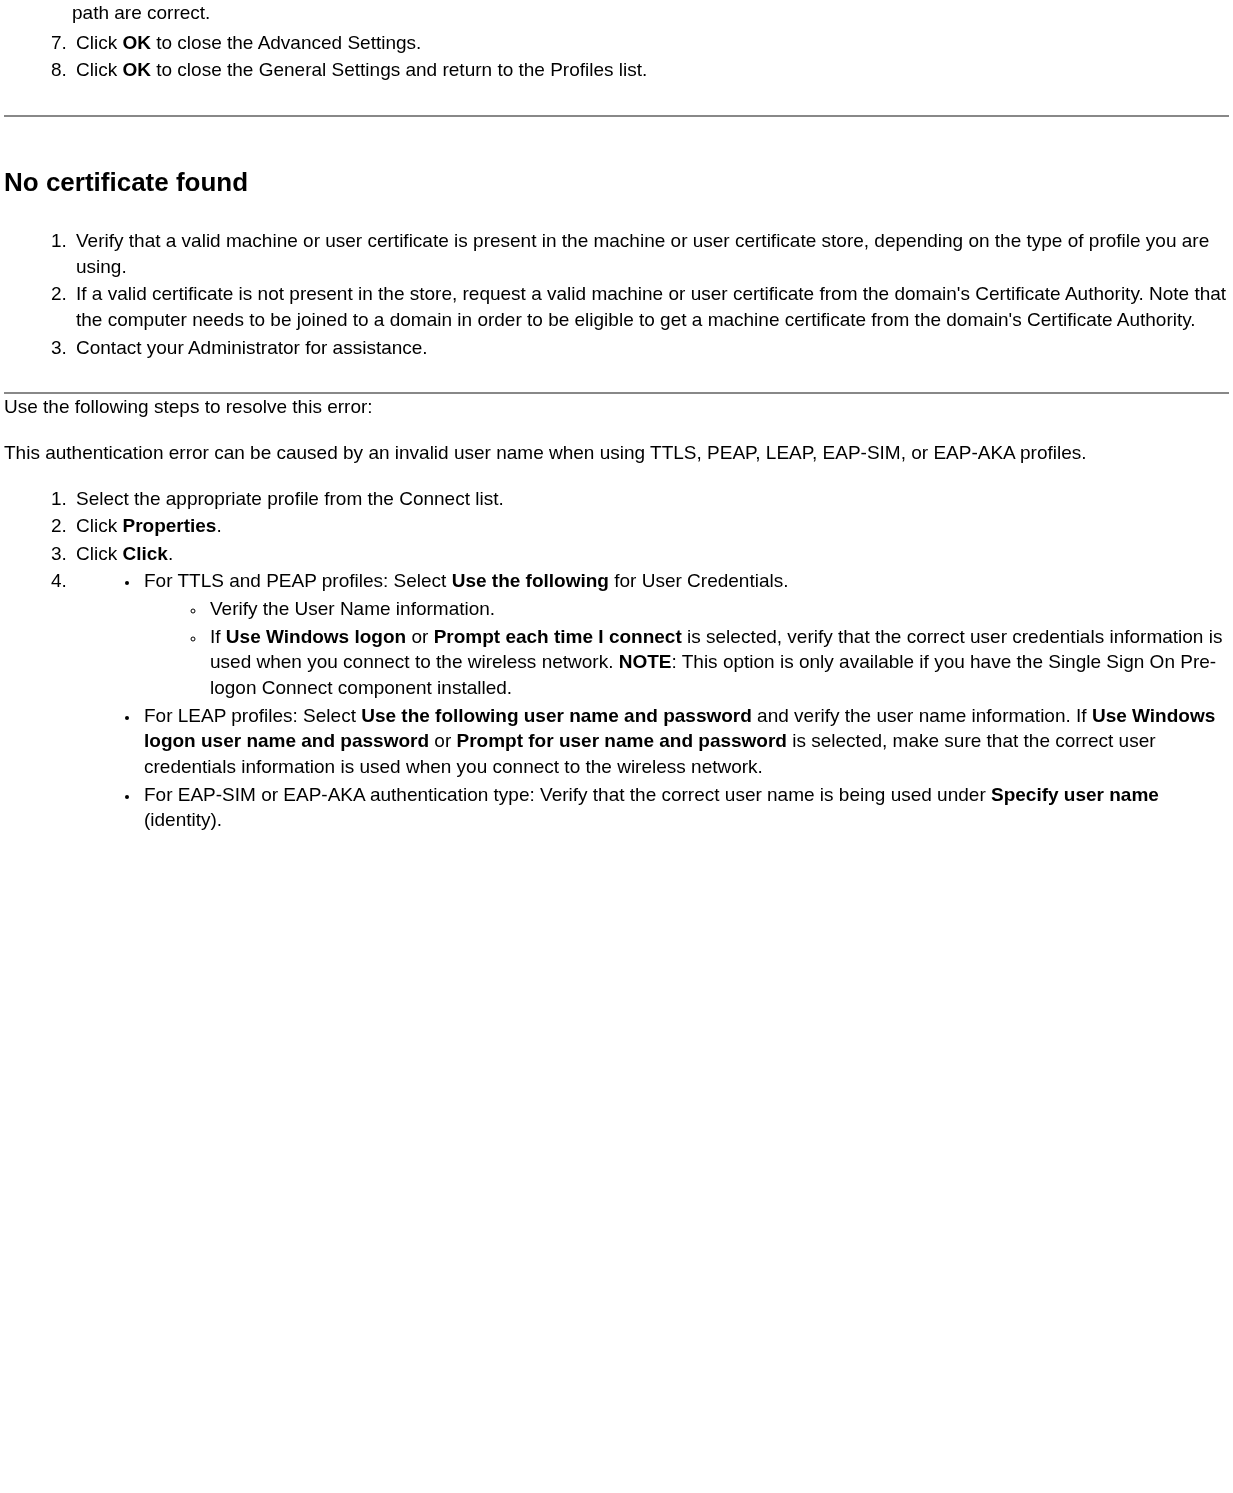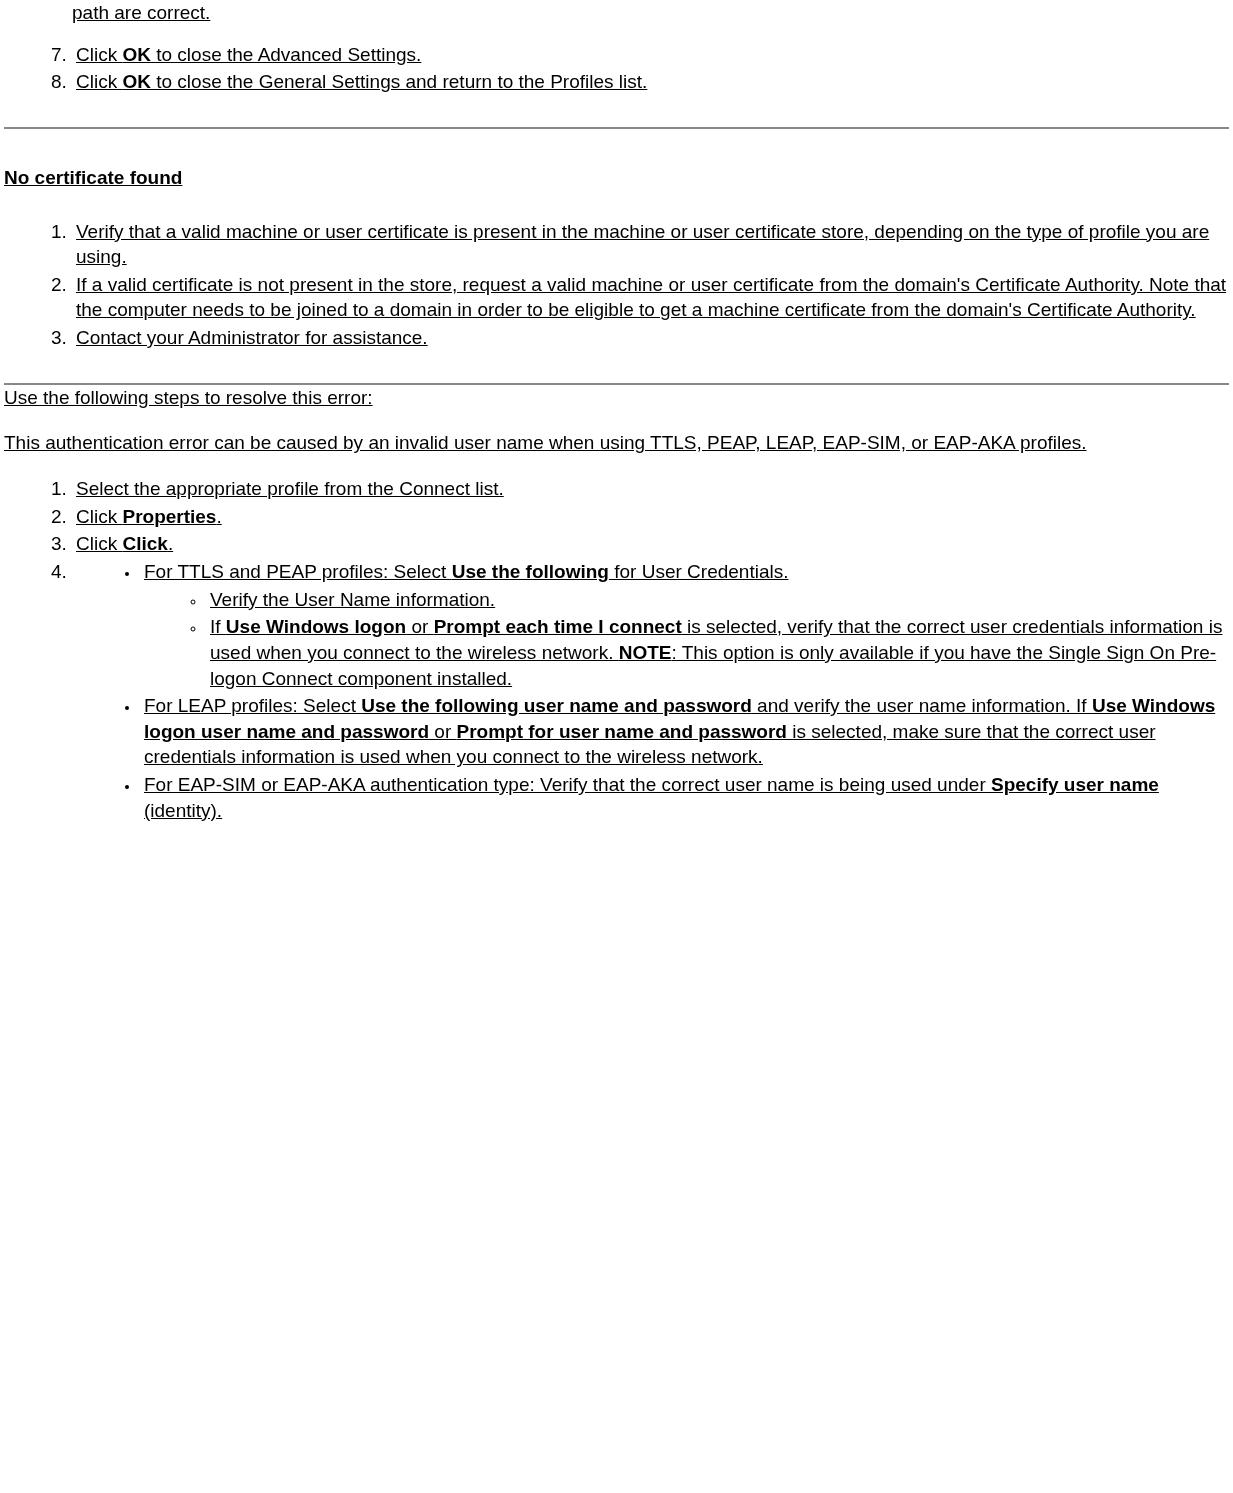--- a/index.html
+++ b/index.html
@@ -8,37 +8,36 @@
     line-height: 1.35;
     color: #000;
     margin: 0;
     padding: 0;
     background: #fff;
   }
   .page {
     max-width: 1233px;
     padding: 0 4px 30px 4px;
     box-sizing: border-box;
-    text-decoration: underline;
   }
   h2 {
-    font-size: 19px;
+    font-size: 26px;
     font-weight: bold;
-    margin: 36px 0 28px 0;
+    margin: 48px 0 28px 0;
   }
   p {
     margin: 0 0 20px 0;
   }
   hr {
     border: none;
     border-top: 2px solid #888;
     margin: 32px 0 0 0;
   }
   ol {
-    margin: 16px 0 20px 0;
+    margin: 4px 0 20px 0;
     padding-left: 68px;
   }
   ol > li {
     padding-left: 4px;
     margin-bottom: 2px;
   }
   ul.disc {
     list-style-type: disc;
     margin: 2px 0 2px 0;
     padding-left: 64px;

